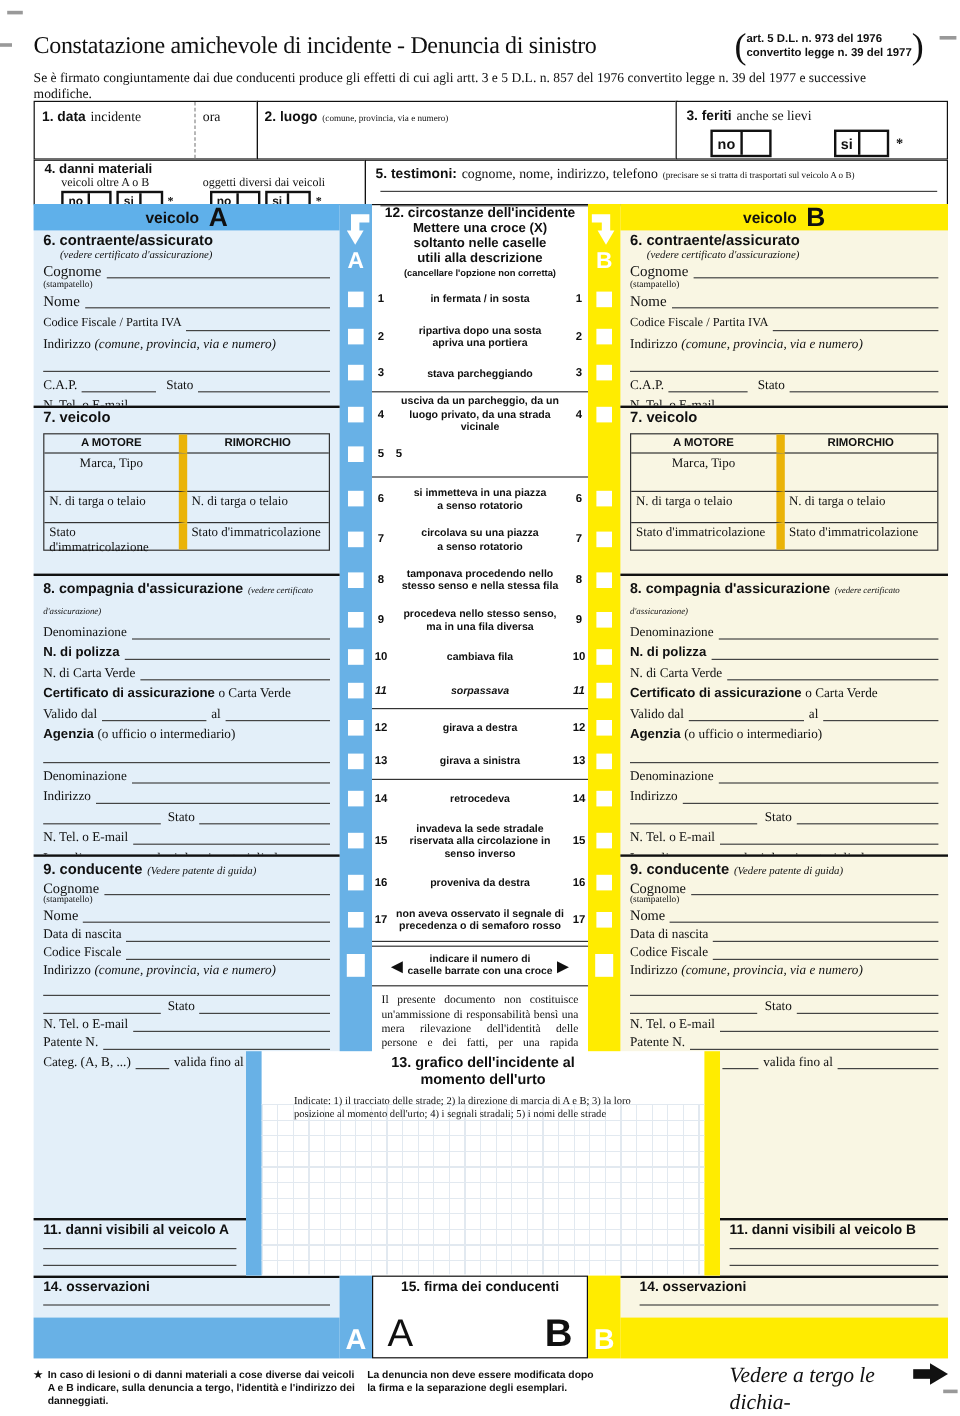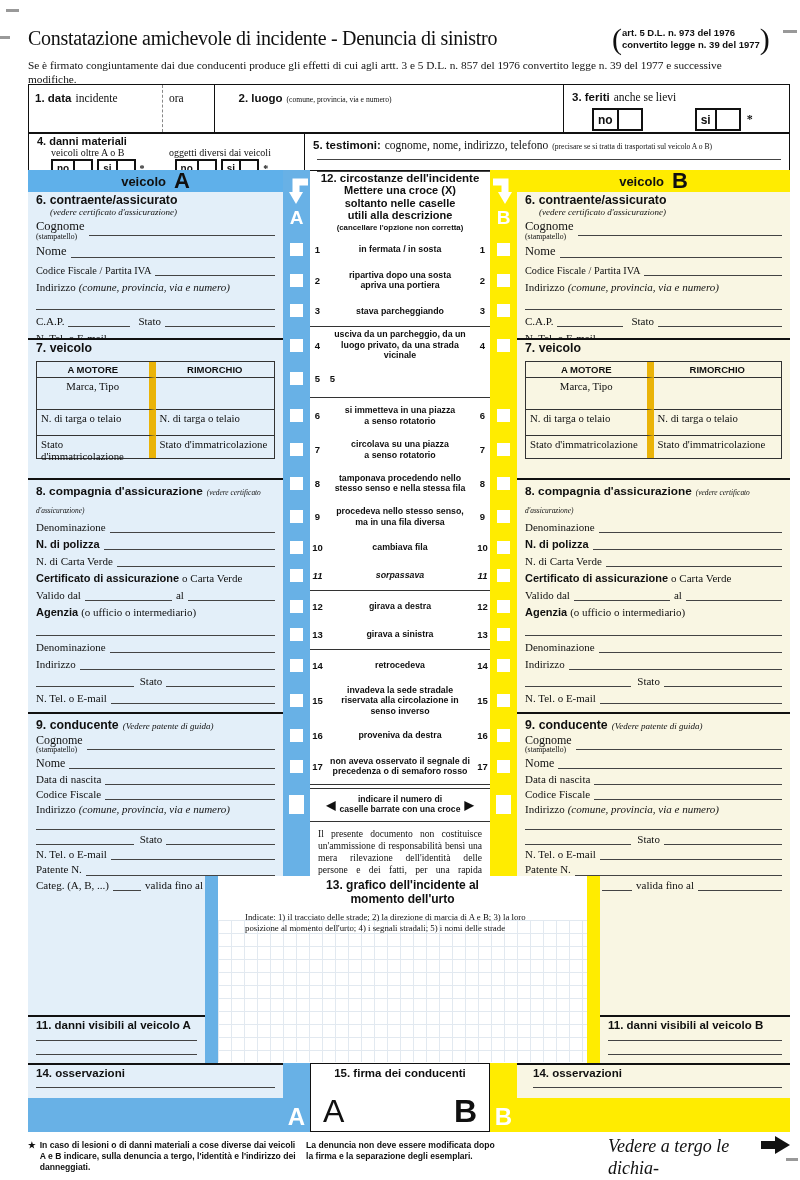--- a/index.html
+++ b/index.html
@@ -49,21 +49,21 @@
   .band{position:absolute;z-index:2;display:flex;align-items:center;justify-content:center;gap:8px;}
   .band.a{background:var(--blue-band);}
   .band.b{background:var(--yellow);}
   .band .w{font-family:"Liberation Sans",sans-serif;font-weight:bold;font-size:13px;}
   .band .L{font-family:"Liberation Sans",sans-serif;font-weight:bold;font-size:22px;line-height:1;}
 
   .sec{position:absolute;z-index:2;box-sizing:border-box;padding:1px 8px 0 8px;overflow:hidden;}
   .sec.rule{border-top:2px solid #111;}
   .sec-title{font-family:"Liberation Sans",sans-serif;font-weight:bold;font-size:12.3px;line-height:1.15;}
   .sec-sub{font-size:9px;font-style:italic;}
-  .fl{display:flex;align-items:center;font-size:11px;line-height:1.1;margin-top:5px;}
+  .fl{display:flex;align-items:flex-start;font-size:11px;line-height:1.1;margin-top:5px;}
   .fl .lab{white-space:nowrap;}
   .fl .sm-lab{font-size:10.3px;}
   .wl{flex:1;border-bottom:1px solid var(--line);height:11px;margin-left:4px;min-width:14px;}
   .wl.fixed{flex:0 0 auto;}
   .stack{display:flex;flex-direction:column;line-height:1;}
   .stack .t2{font-size:7.8px;}
 
   .vtable{display:grid;grid-template-columns:1fr 1fr;border:1px solid #333;margin-top:6px;
           font-size:10.8px;background:transparent;}
   .vtable .cell{border-right:7px solid #eab308;border-bottom:1px solid #333;padding:2px 4px;box-sizing:border-box;}
@@ -165,21 +165,21 @@
   <div class="fbox" style="left:28px;top:84px;width:187px;height:49px;display:flex;">
     <div style="flex:1;padding:3px 6px;">
       <span class="flabel-b">1. data</span>
       <span class="flabel-r">incidente</span>
     </div>
     <div style="width:52px;border-left:1px dashed #888;padding:3px 6px;box-sizing:border-box;">
       <span class="flabel-r">ora</span>
     </div>
   </div>
 
-  <div class="fbox" style="left:213.5px;top:84px;width:351px;height:49px;padding:3px 24px;box-sizing:border-box;">
+  <div class="fbox" style="left:213.5px;top:84px;width:351px;height:49px;padding:3px 6px;box-sizing:border-box;">
     <span class="flabel-b">2. luogo</span>
     <span class="flabel-s">(comune, provincia, via e numero)</span>
   </div>
 
   <div class="fbox" style="left:563px;top:84px;width:227px;height:49px;padding:2px 8px;box-sizing:border-box;">
     <div>
       <span class="flabel-b">3. feriti</span>
       <span class="flabel-r">anche se lievi</span>
     </div>
     <div style="display:flex;align-items:center;gap:6px;margin:3px 0 0 20px;">

